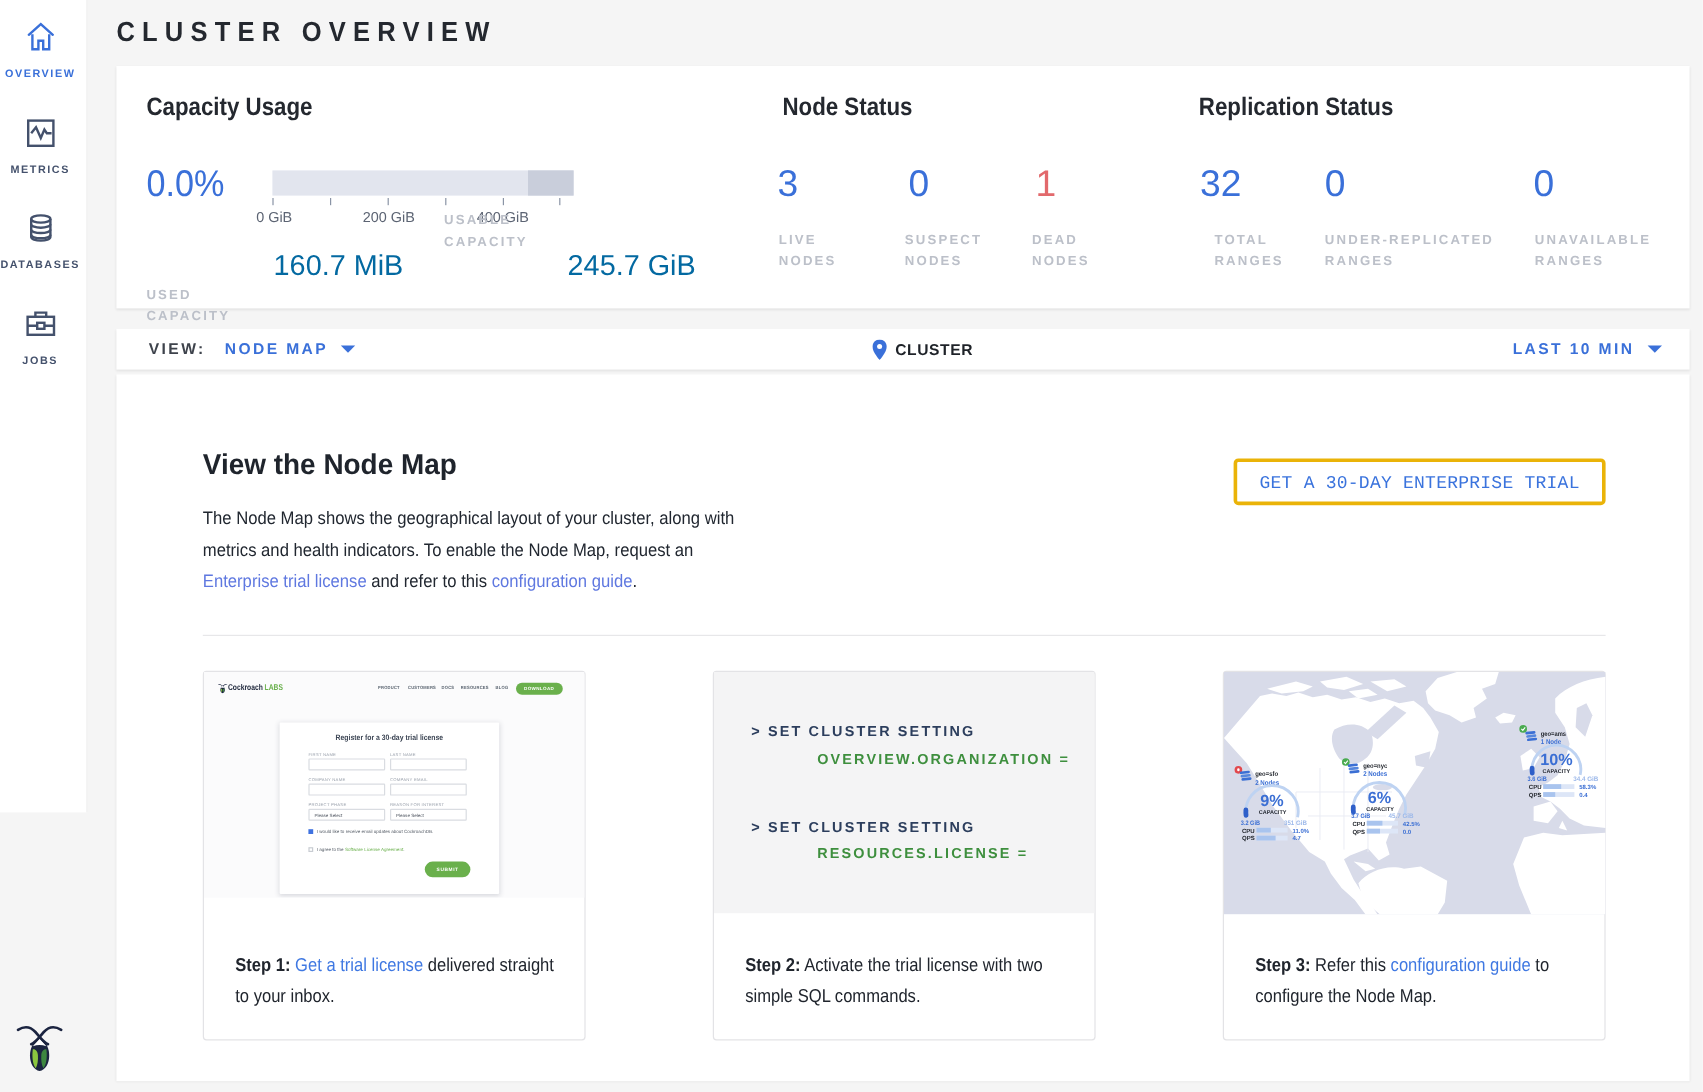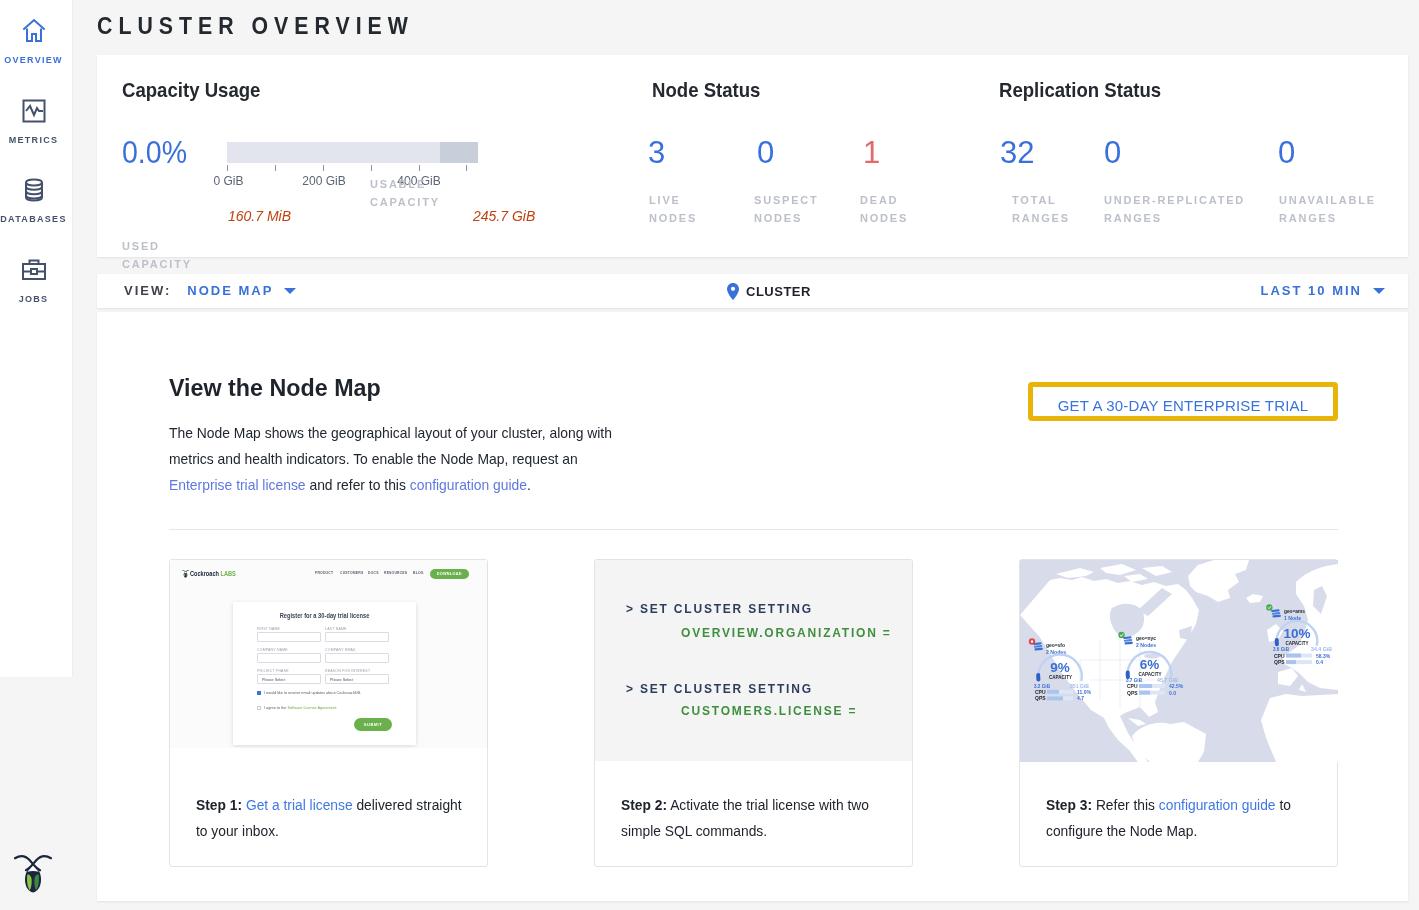--- a/index.html
+++ b/index.html
@@ -19,42 +19,42 @@
 .panel { position:absolute; left:97px; width:1311px; background:#fff; box-shadow:0 1px 2px rgba(0,0,0,0.08); }
 #summary { top:55px; height:202px; }
 #viewbar { top:274px; height:34px; }
 #mainpanel { top:312px; height:589px; }
 
 
 .sectitle { position:absolute; font-size:21px; color:#24282f; font-weight:bold; transform:scaleX(0.885); transform-origin:0 0; white-space:nowrap; }
 .bigval { position:absolute; font-size:31px; color:#3a70d9; }
 .bigval.red { color:#e2696c; }
 .smalllabel { position:absolute; font-size:11px; letter-spacing:1.8px; color:#bcc0c9; line-height:18px; font-weight:bold; white-space:nowrap; }
-.smallval { position:absolute; font-size:14px; color:#c2410c;font-style:italic; }
+.smallval { position:absolute; font-size:24px; color:#0369a1; }
 
 
 #capbar { position:absolute; left:130px; top:87px; width:251px; height:21px; background:#e2e5ee; }
 #capbar .dark { position:absolute; right:0; top:0; width:38px; height:21px; background:#c9cedb; }
 .tick { position:absolute; top:110px; width:1px; height:6px; background:#8a94a6; }
 .ticklabel { position:absolute; top:119px; font-size:12px; color:#5c6473; transform:translateX(-50%); }
 
 
 #viewbar { font-size:13px; }
 .vb-left { position:absolute; left:27px; top:9px; letter-spacing:2px; font-weight:bold; }
 .vb-view { color:#3e434c; }
 .vb-nodemap { color:#3a70d9; margin-left:16px; }
 .vb-center { position:absolute; left:630px; top:9px; color:#1e2228; font-weight:bold; letter-spacing:0.5px; }
 .vb-right { position:absolute; right:23px; top:9px; color:#3a70d9; letter-spacing:2px; font-weight:bold; }
 .caret { display:inline-block; width:0; height:0; border-left:6px solid transparent; border-right:6px solid transparent; border-top:6.5px solid #3a70d9; vertical-align:middle; margin-left:11px; margin-bottom:2px; }
 
 
 #nm-head { position:absolute; left:72px; top:62px; font-size:24px; color:#1f242c; font-weight:bold; transform:scaleX(0.97); transform-origin:0 0; white-space:nowrap; }
 #nm-para { position:absolute; left:72px; top:108px; font-size:15px; line-height:26px; color:#212730; transform:scaleX(0.9255); transform-origin:0 0; white-space:nowrap; }
 a.plink { color:#5f78e0; text-decoration:none; }
-#nm-btn { position:absolute; left:931px; top:70px; width:310px; height:39px; border:5px solid #eab308; border-radius:4px; background:#fff; color:#3a73dd; font-size:15px; letter-spacing:0.2px; text-align:center; line-height:37px; }
+#nm-btn { position:absolute; left:931px; top:70px; width:310px; height:39px; border:3px solid #eab308; border-radius:4px; background:#fff; color:#3a73dd; font-size:15px; letter-spacing:0.2px; text-align:center; line-height:37px;font-family:Liberation Mono, monospace; }
 #nm-hr { position:absolute; left:72px; top:217px; width:1169px; height:1px; background:#e7e7e9; }
 
 .card { position:absolute; top:247px; width:319px; height:308px; border:1px solid #e3e3e6; border-radius:3px; background:#fff; }
 #card1 { left:72px; }
 #card2 { left:497px;padding-left:36px; }
 #card3 { left:922px; }
 .cap { position:absolute; left:26px; top:232px; font-size:15.5px; line-height:26px; color:#20252d; transform:scaleX(0.891); transform-origin:0 0; white-space:nowrap; }
 .cap b { color:#20252d; }
 a.clink { color:#3f78e2; text-decoration:none; }
 
@@ -223,21 +223,21 @@
       </div>
     </div>
     <div class="cap"><b>Step 1:</b> <a class="clink" href="#">Get a trial license</a> delivered straight<br>to your inbox.</div>
   </div>
 
   <div class="card" id="card2">
     <div id="code2">
       <div class="codeline" style="left:31px; top:42px;">&gt; SET CLUSTER SETTING</div>
       <div class="codeline green" style="left:86px; top:66px;">OVERVIEW.ORGANIZATION =</div>
       <div class="codeline" style="left:31px; top:122px;">&gt; SET CLUSTER SETTING</div>
-      <div class="codeline green" style="left:86px; top:144px;">CUSTOMERS.LICENSE =</div>
+      <div class="codeline green" style="left:86px; top:144px;">RESOURCES.LICENSE =</div>
     </div>
     <div class="cap"><b>Step 2:</b> Activate the trial license with two<br>simple SQL commands.</div>
   </div>
 
   <div class="card" id="card3">
     <svg id="map3" style="position:absolute; left:0; top:0;" width="318" height="202" viewBox="0 0 318 202">
       <rect x="0" y="0" width="318" height="202" fill="#d8dbe9"></rect>
       <g fill="#ffffff">
         <path d="M168,16 L178,5 L194,0 L229,0 L226,10 L215,14 L219,22 L208,30 L210,38 L198,42 L188,36 L176,32 L170,26 Z"></path>
         <path d="M226,38 L233,34 L243,36 L240,42 L230,43 Z"></path>

